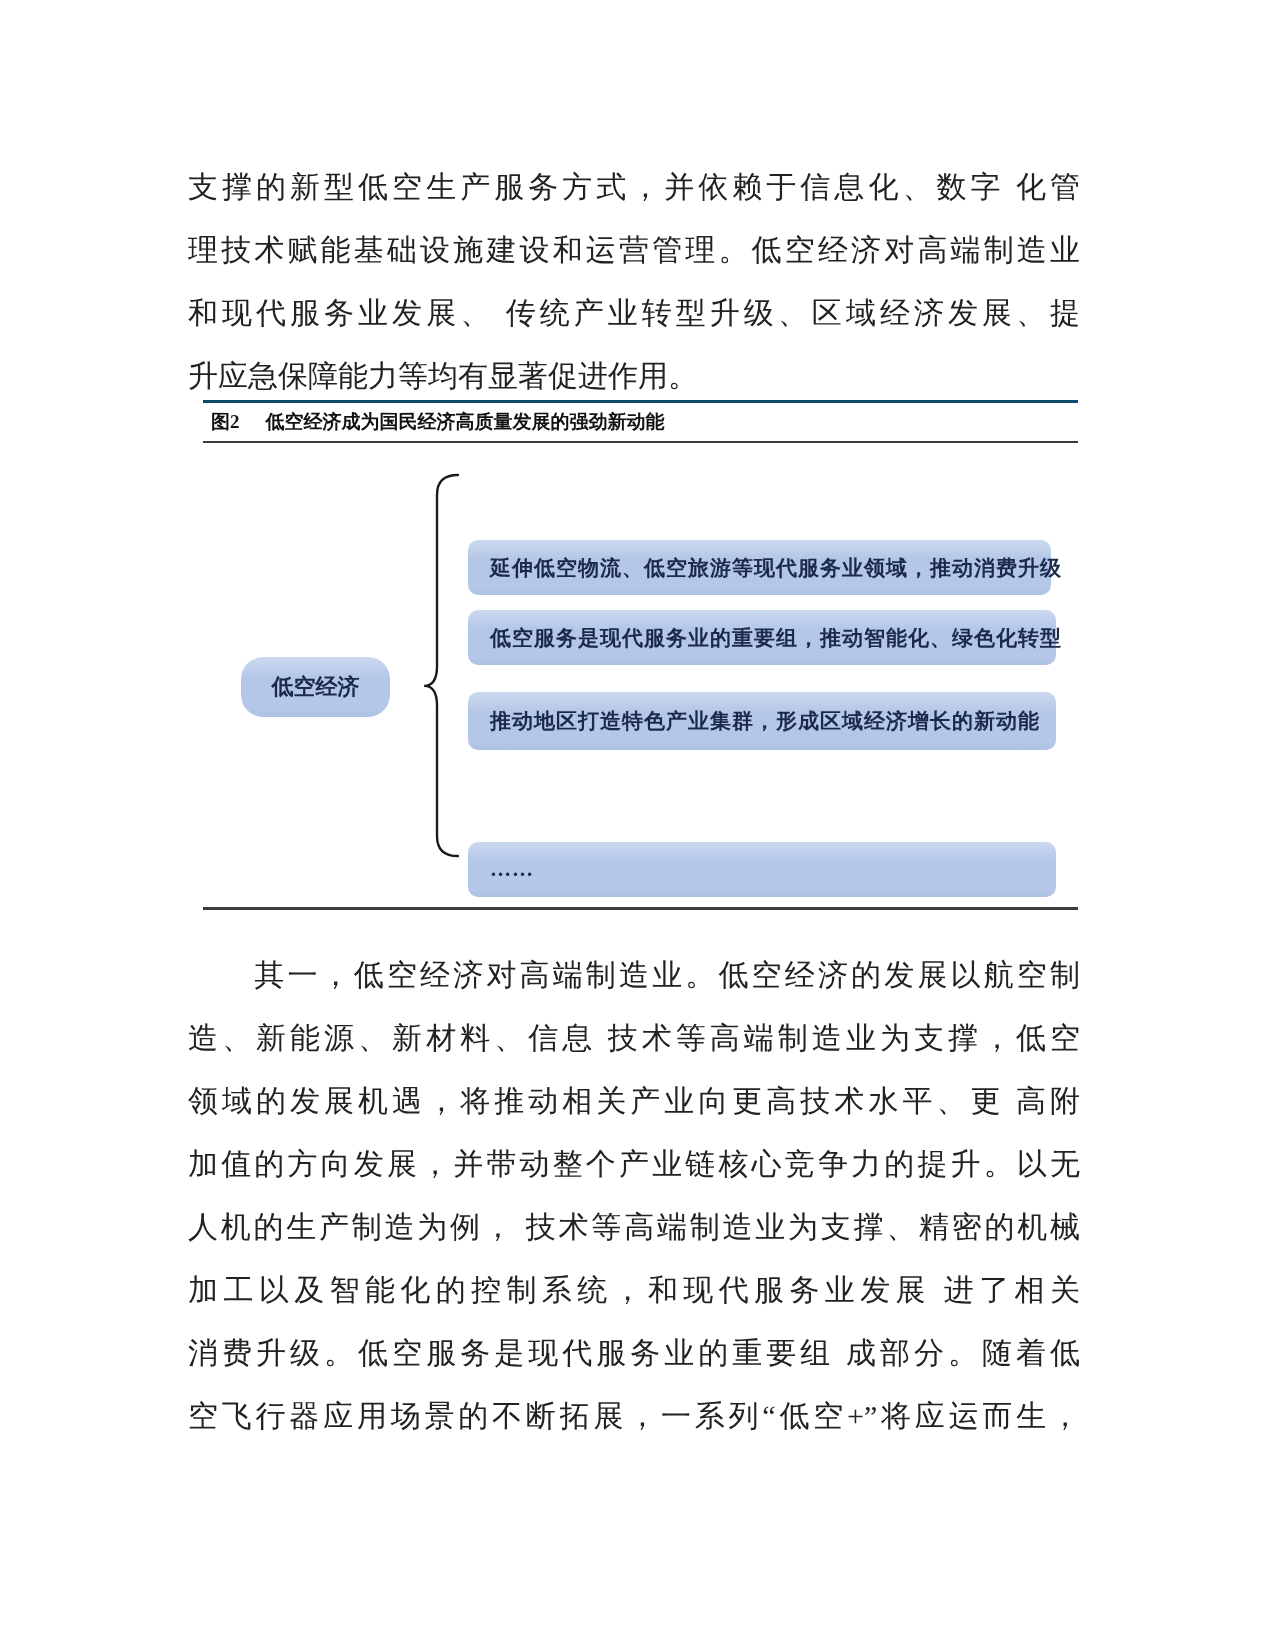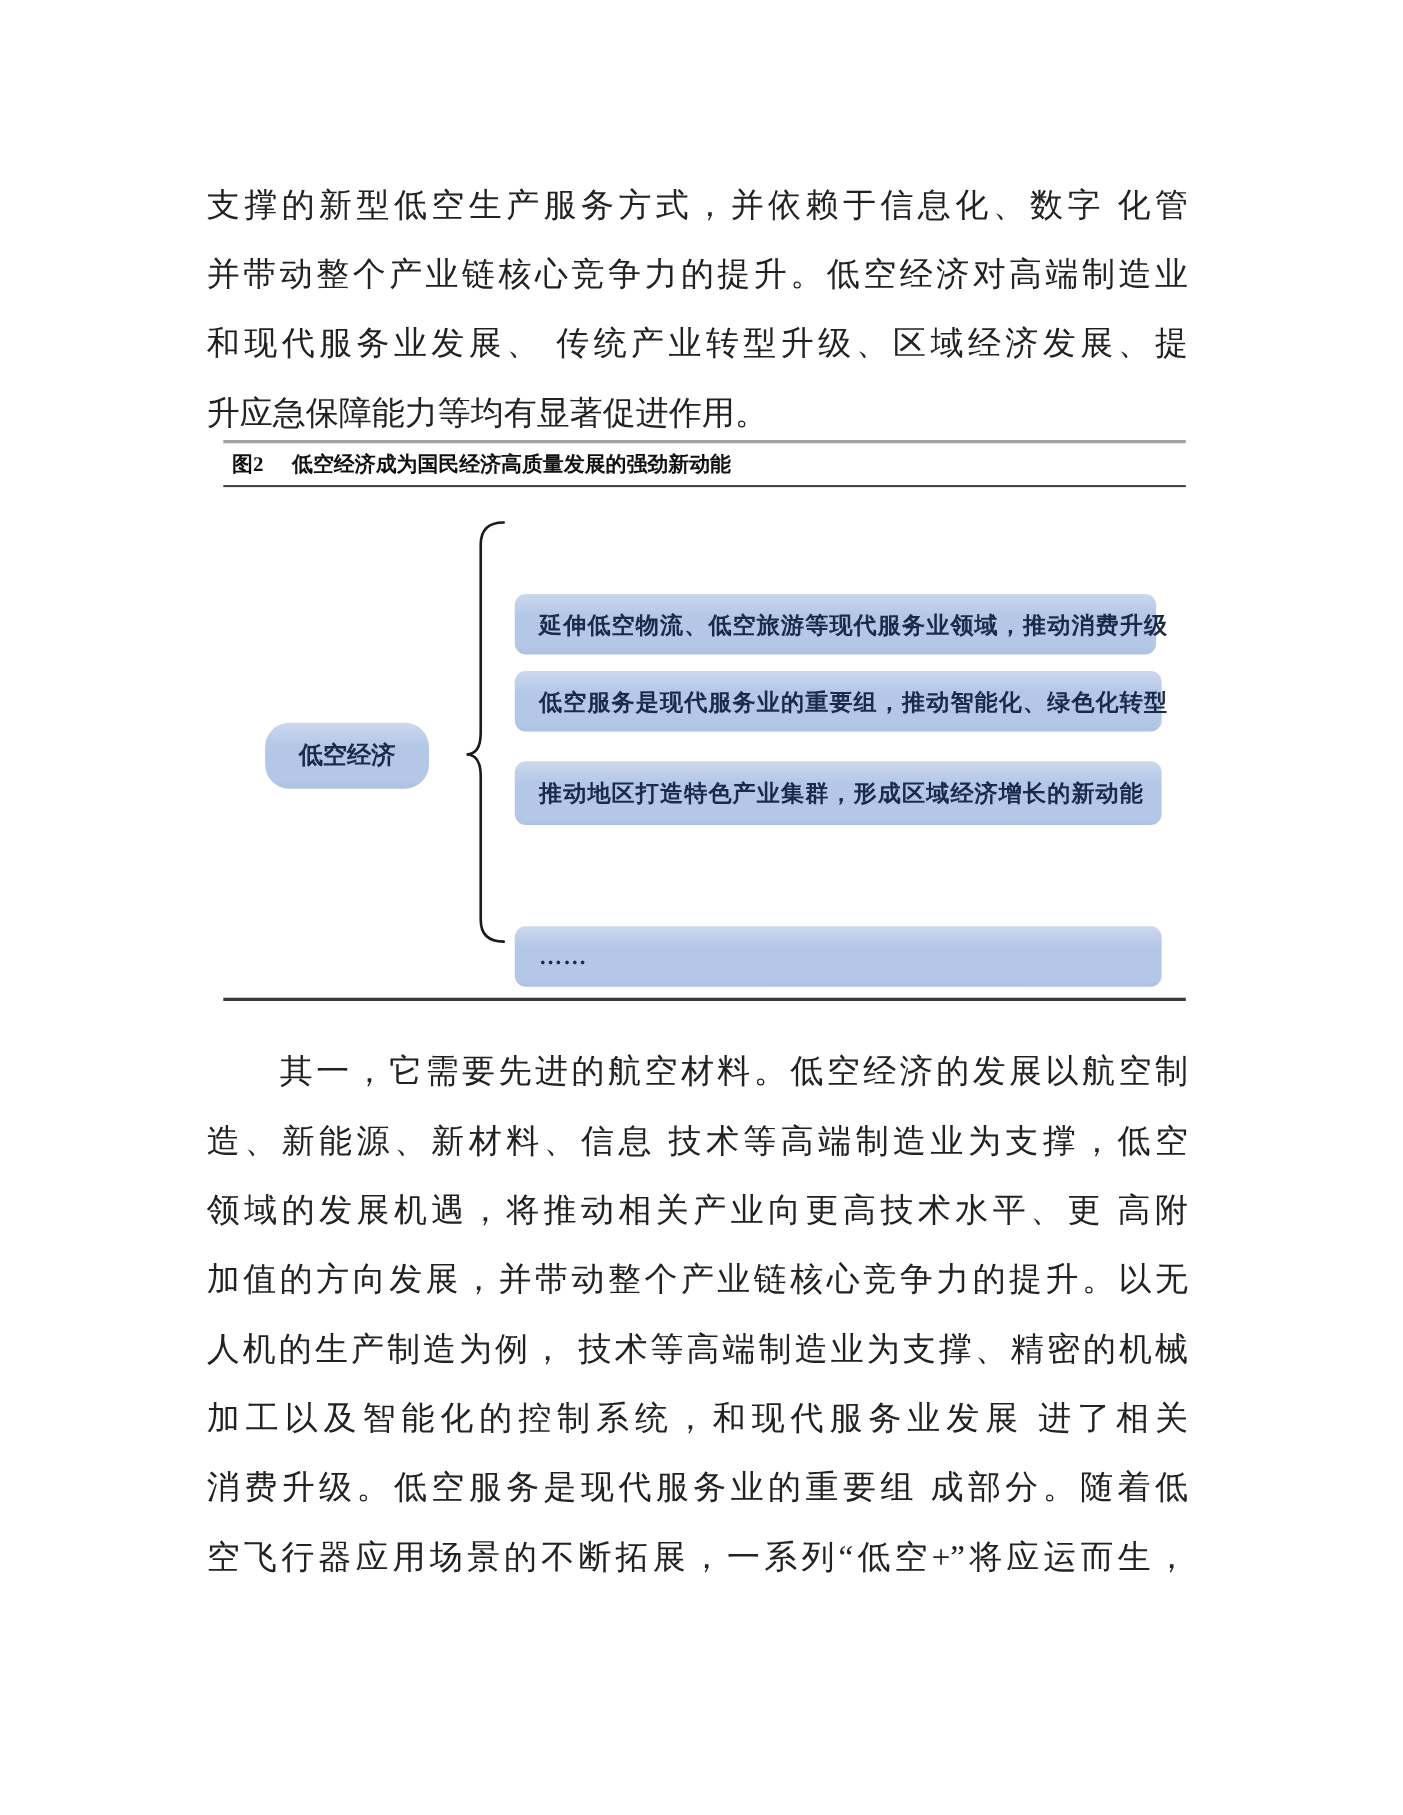--- a/index.html
+++ b/index.html
@@ -25,21 +25,21 @@
   }
   .line.short{
     text-align-last:left;
   }
   .figure{
     position:absolute;
     left:203px;top:400px;width:875px;
   }
   .figure-title{
     box-sizing:border-box;
-    border-top:3px solid #a3a3a3;
+    border-top:3px solid #0c4a6e;
     border-bottom:2px solid #3c3c3c;
     height:43px;
     display:flex;align-items:center;
     padding-left:8px;
     font-weight:bold;
     font-size:19px;
     color:#111111;
   }
   .fig-tag{margin-right:26px;}
   .diagram{
@@ -73,21 +73,21 @@
     white-space:nowrap;
   }
 </style>
 </head>
 <body>
 
 <div class="page">
 
   <div class="para" style="top:155px">
     <div class="line">支撑的新型低空生产服务方式，并依赖于信息化、数字 化管</div>
-    <div class="line">并带动整个产业链核心竞争力的提升。低空经济对高端制造业</div>
+    <div class="line">理技术赋能基础设施建设和运营管理。低空经济对高端制造业</div>
     <div class="line">和现代服务业发展、 传统产业转型升级、区域经济发展、提</div>
     <div class="line short">升应急保障能力等均有显著促进作用。</div>
   </div>
 
   <div class="figure">
     <div class="figure-title">
       <span class="fig-tag">图2</span>
       <span class="fig-text">低空经济成为国民经济高质量发展的强劲新动能</span>
     </div>
     <div class="diagram">
@@ -96,21 +96,21 @@
         <path d="M37,2 Q16,2 16,22 L16,194 Q16,214 3,214 Q16,214 16,234 L16,365 Q16,385 37,385" fill="none" stroke="#1a1a1a" stroke-width="2.4" stroke-linecap="round"></path>
       </svg>
       <div class="node" style="top:97px;height:55px;width:583px">延伸低空物流、低空旅游等现代服务业领域，推动消费升级</div>
       <div class="node" style="top:167px;height:55px;width:588px">低空服务是现代服务业的重要组，推动智能化、绿色化转型</div>
       <div class="node" style="top:249px;height:58px;width:588px">推动地区打造特色产业集群，形成区域经济增长的新动能</div>
       <div class="node" style="top:399px;height:55px;width:588px">……</div>
     </div>
   </div>
 
   <div class="para" style="top:943px">
-    <div class="line">　　其一，它需要先进的航空材料。低空经济的发展以航空制</div>
+    <div class="line">　　其一，低空经济对高端制造业。低空经济的发展以航空制</div>
     <div class="line">造、新能源、新材料、信息 技术等高端制造业为支撑，低空</div>
     <div class="line">领域的发展机遇，将推动相关产业向更高技术水平、更 高附</div>
     <div class="line">加值的方向发展，并带动整个产业链核心竞争力的提升。以无</div>
     <div class="line">人机的生产制造为例， 技术等高端制造业为支撑、精密的机械</div>
     <div class="line">加工以及智能化的控制系统，和现代服务业发展 进了相关</div>
     <div class="line">消费升级。低空服务是现代服务业的重要组 成部分。随着低</div>
     <div class="line">空飞行器应用场景的不断拓展，一系列“低空+”将应运而生，</div>
   </div>
 
 </div>

